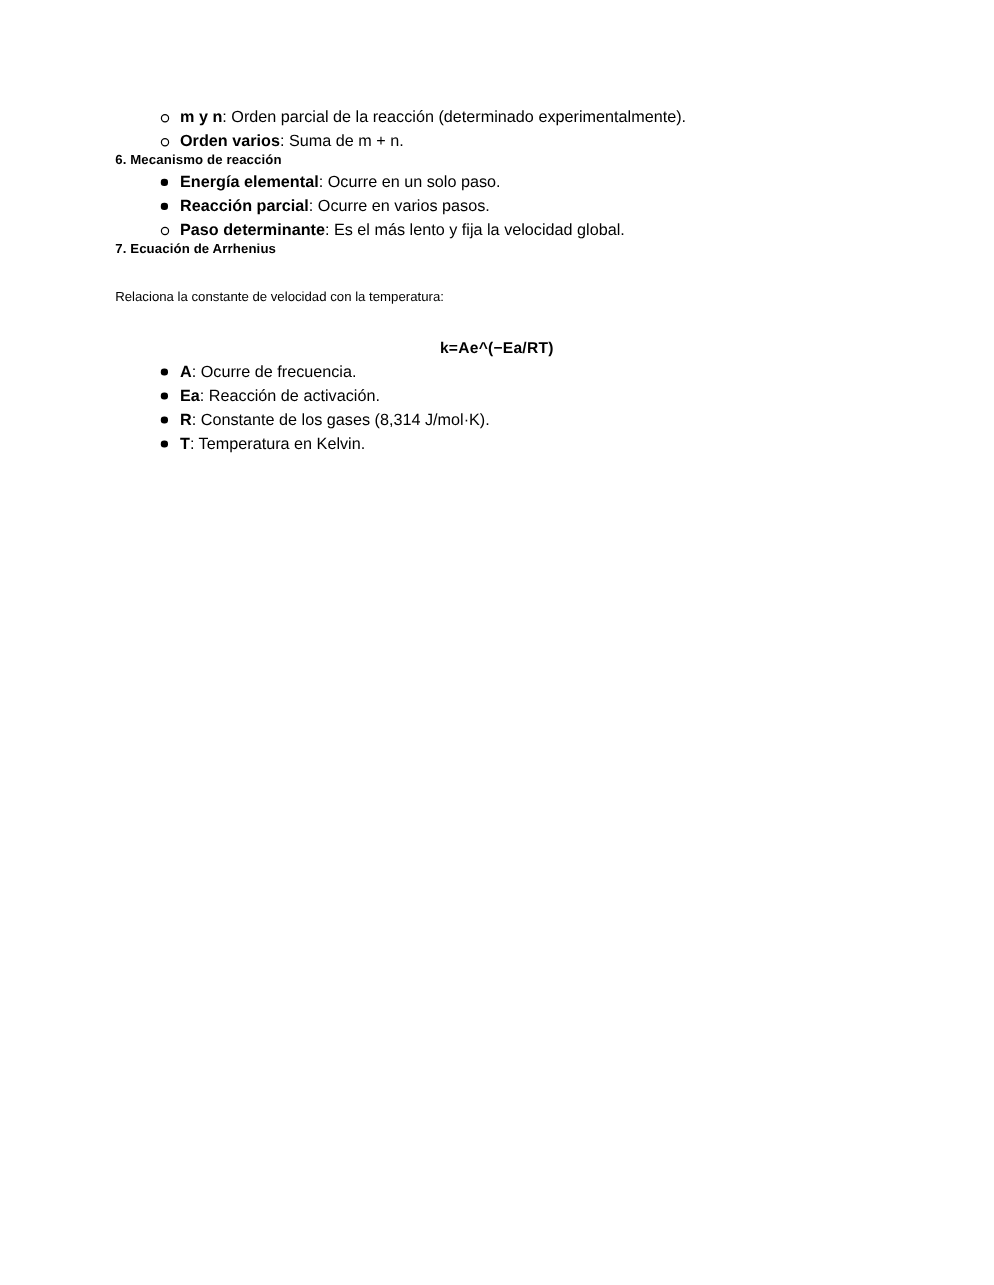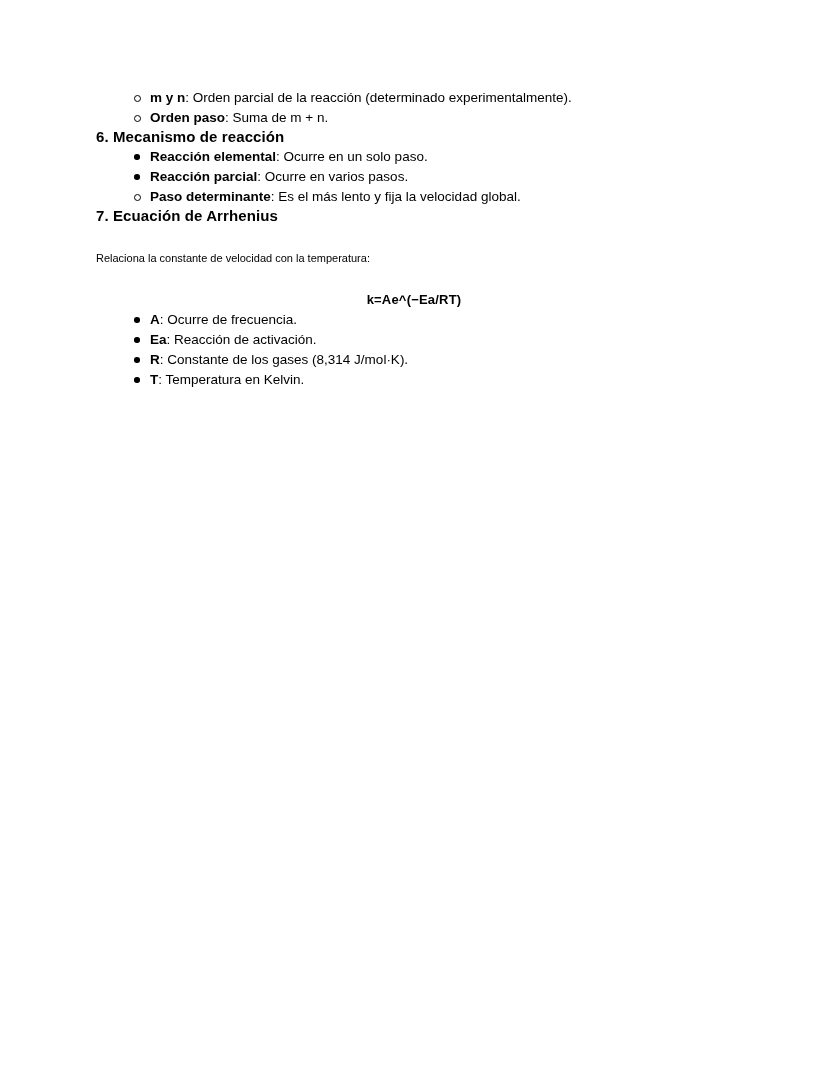--- a/index.html
+++ b/index.html
@@ -25,21 +25,21 @@
   }
   .content {
     position: absolute;
     left: 96px;
     top: 88px;
     width: 636px;
   }
 
   
   h2.section-title {
-    font-size: 15px;
+    font-size: 11px;
     font-weight: bold;
     color: #000;
     margin: 0;
     padding: 0;
     line-height: 1.25;
     letter-spacing: 0.1px;
   }
   .sec6-title { margin-top: 26px; }
   .sec7-title { margin-top: 28px; }
 
@@ -112,29 +112,29 @@
 <body>
 
 <div class="page">
   <div class="content">
 
     <ul class="lvl2 group-top">
       <li>
         <span class="b">m y n</span><span>: Orden parcial de la reacción (determinado experimentalmente).</span>
       </li>
       <li>
-        <span class="b">Orden paso</span><span>: Suma de m + n.</span>
+        <span class="b">Orden varios</span><span>: Suma de m + n.</span>
       </li>
     </ul>
 
     <h2 class="section-title sec6-title">6. Mecanismo de reacción</h2>
 
     <ul class="lvl1 group-6">
       <li>
-        <span class="b">Reacción elemental</span><span>: Ocurre en un solo paso.</span>
+        <span class="b">Energía elemental</span><span>: Ocurre en un solo paso.</span>
       </li>
       <li>
         <span class="b">Reacción parcial</span><span>: Ocurre en varios pasos.</span>
       </li>
     </ul>
 
     <ul class="lvl2">
       <li>
         <span class="b">Paso determinante</span><span>: Es el más lento y fija la velocidad global.</span>
       </li>

